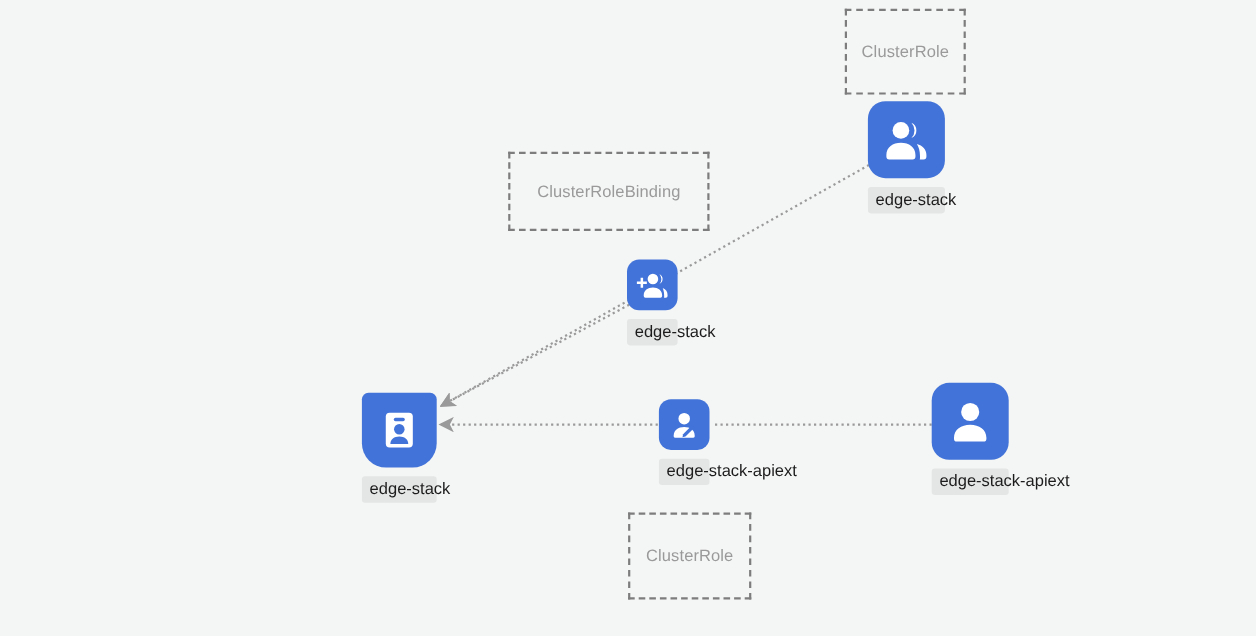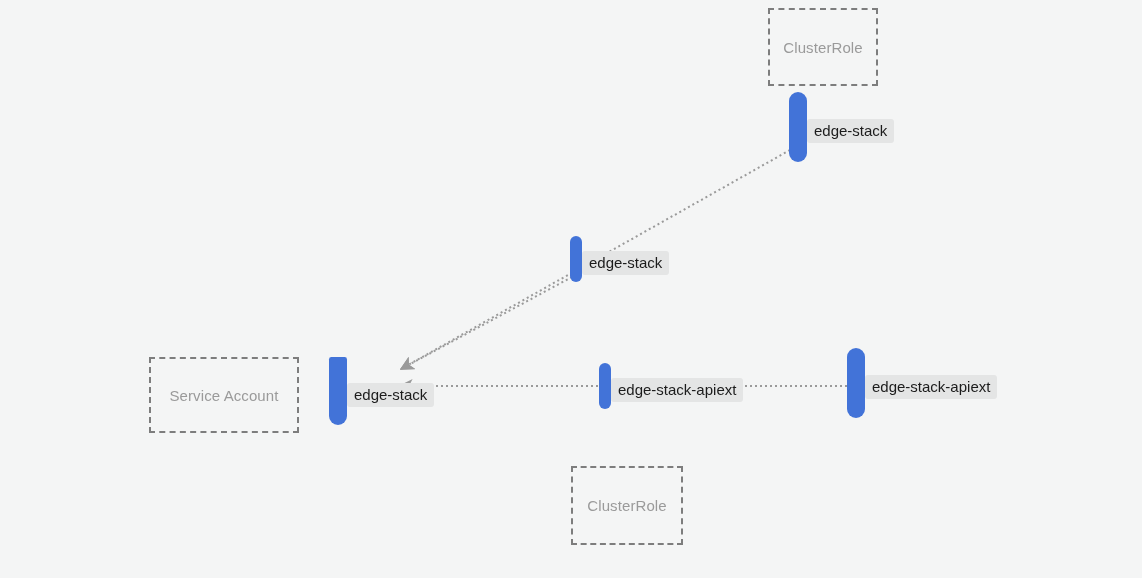--- a/index.html
+++ b/index.html
@@ -40,22 +40,21 @@
   .group-box .group-label {
     color: #9a9a9a;
     font-size: 15px;
     font-family: "Liberation Sans", sans-serif;
     letter-spacing: 0.1px;
     white-space: nowrap;
   }
   .node {
     position: absolute;
     display: flex;
-    flex-direction: row;
-    align-items: center;
+    flex-direction: column;
   }
   .node-icon {
     background: #4273d8;
     display: flex;
     align-items: center;
     justify-content: center;
     box-sizing: border-box;
   }
   .node-icon svg { display: block; }
   .node-label {
@@ -84,24 +83,24 @@
       <line x1="790" y1="150" x2="401" y2="369" stroke="#9a9a9a" stroke-width="2" stroke-dasharray="2 3" stroke-linecap="butt" marker-end="url(#arrowhead)"></line>
       <line x1="572" y1="277" x2="401" y2="369" stroke="#9a9a9a" stroke-width="2" stroke-dasharray="2 3" stroke-linecap="butt" marker-end="url(#arrowhead)"></line>
       <line x1="598" y1="386" x2="400" y2="386" stroke="#9a9a9a" stroke-width="2" stroke-dasharray="2 3" stroke-linecap="butt" marker-end="url(#arrowhead)"></line>
       <line x1="847" y1="386" x2="648" y2="386" stroke="#9a9a9a" stroke-width="2" stroke-dasharray="2 3" stroke-linecap="butt"></line>
     </svg>
 
   <div class="group-box" style="left: 768px; top: 8px; width: 110px; height: 78px; border-color: rgb(125, 125, 125);">
     <span class="group-label" style="color: rgb(154, 154, 154);">ClusterRole</span>
   </div>
 
+  <div class="group-box" style="left: 462px; top: 138px; width: 183px; height: 72px; border-color: rgb(125, 125, 125);">
+    <span class="group-label" style="color: rgb(154, 154, 154);">ClusterRoleBinding</span>
+  </div>
 
-  <div class="group-box" style="left: 149px; top: 357px; width: 150px; height: 76px; border-color: rgb(125, 125, 125);">
-    <span class="group-label" style="color: rgb(154, 154, 154);">Service Account</span>
-  </div>
 
   <div class="group-box" style="left: 571px; top: 466px; width: 112px; height: 79px; border-color: rgb(125, 125, 125);">
     <span class="group-label" style="color: rgb(154, 154, 154);">ClusterRole</span>
   </div>
 
 
   <div class="node" style="left: 789px; top: 92px; width: 70px;">
     <div class="node-icon" style="width: 70px; height: 70px; background: rgb(66, 115, 216); border-radius: 16px; padding: 9px;">
         <svg viewBox="0 0 24 24" width="100%" height="100%" xmlns="http://www.w3.org/2000/svg">
           <g fill="#ffffff">

